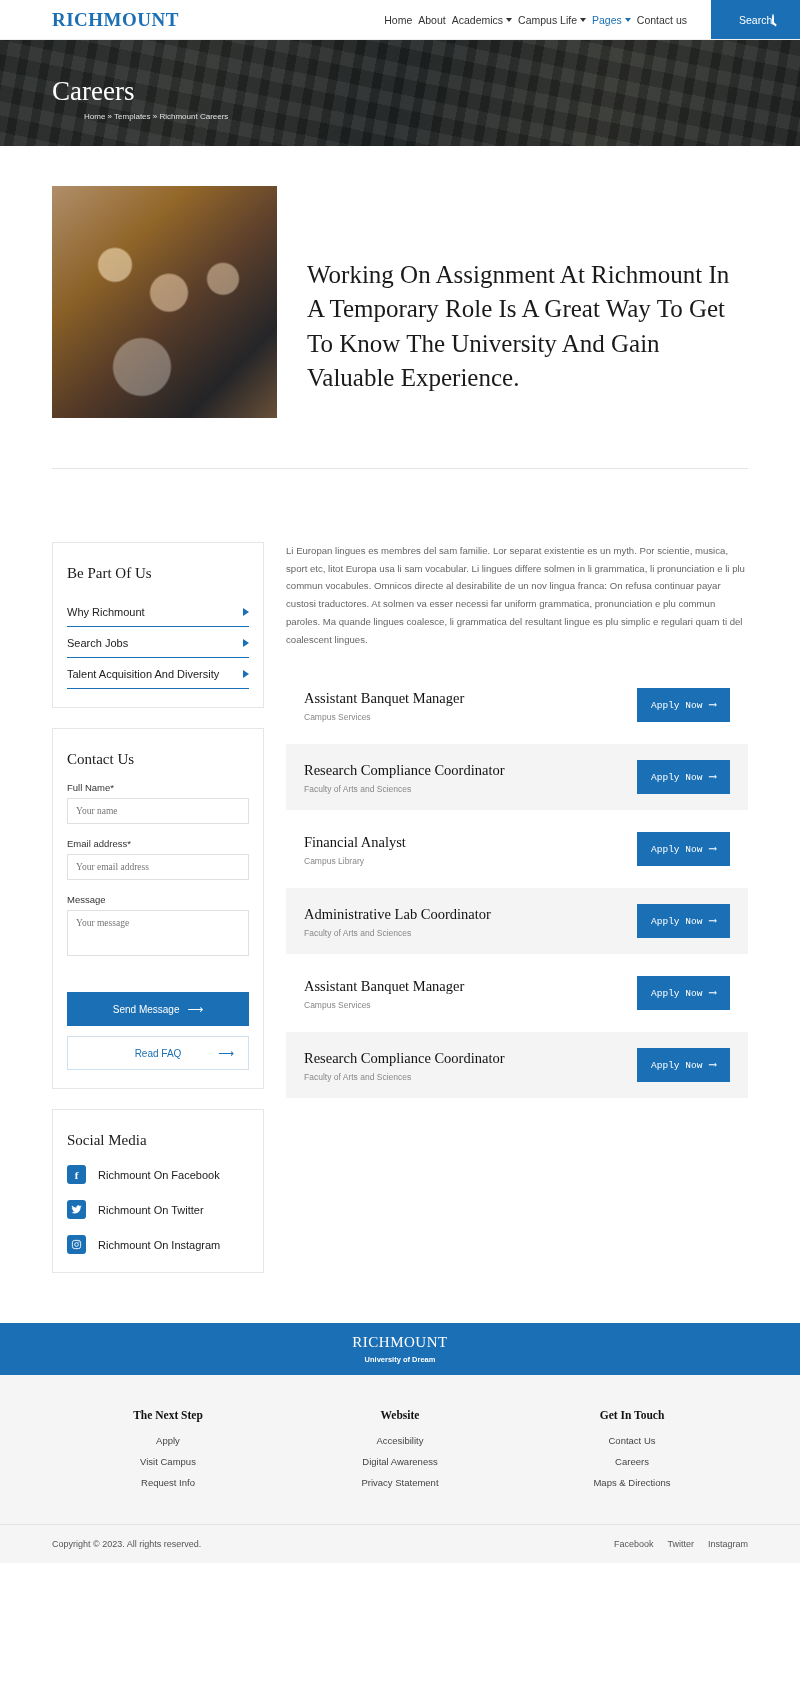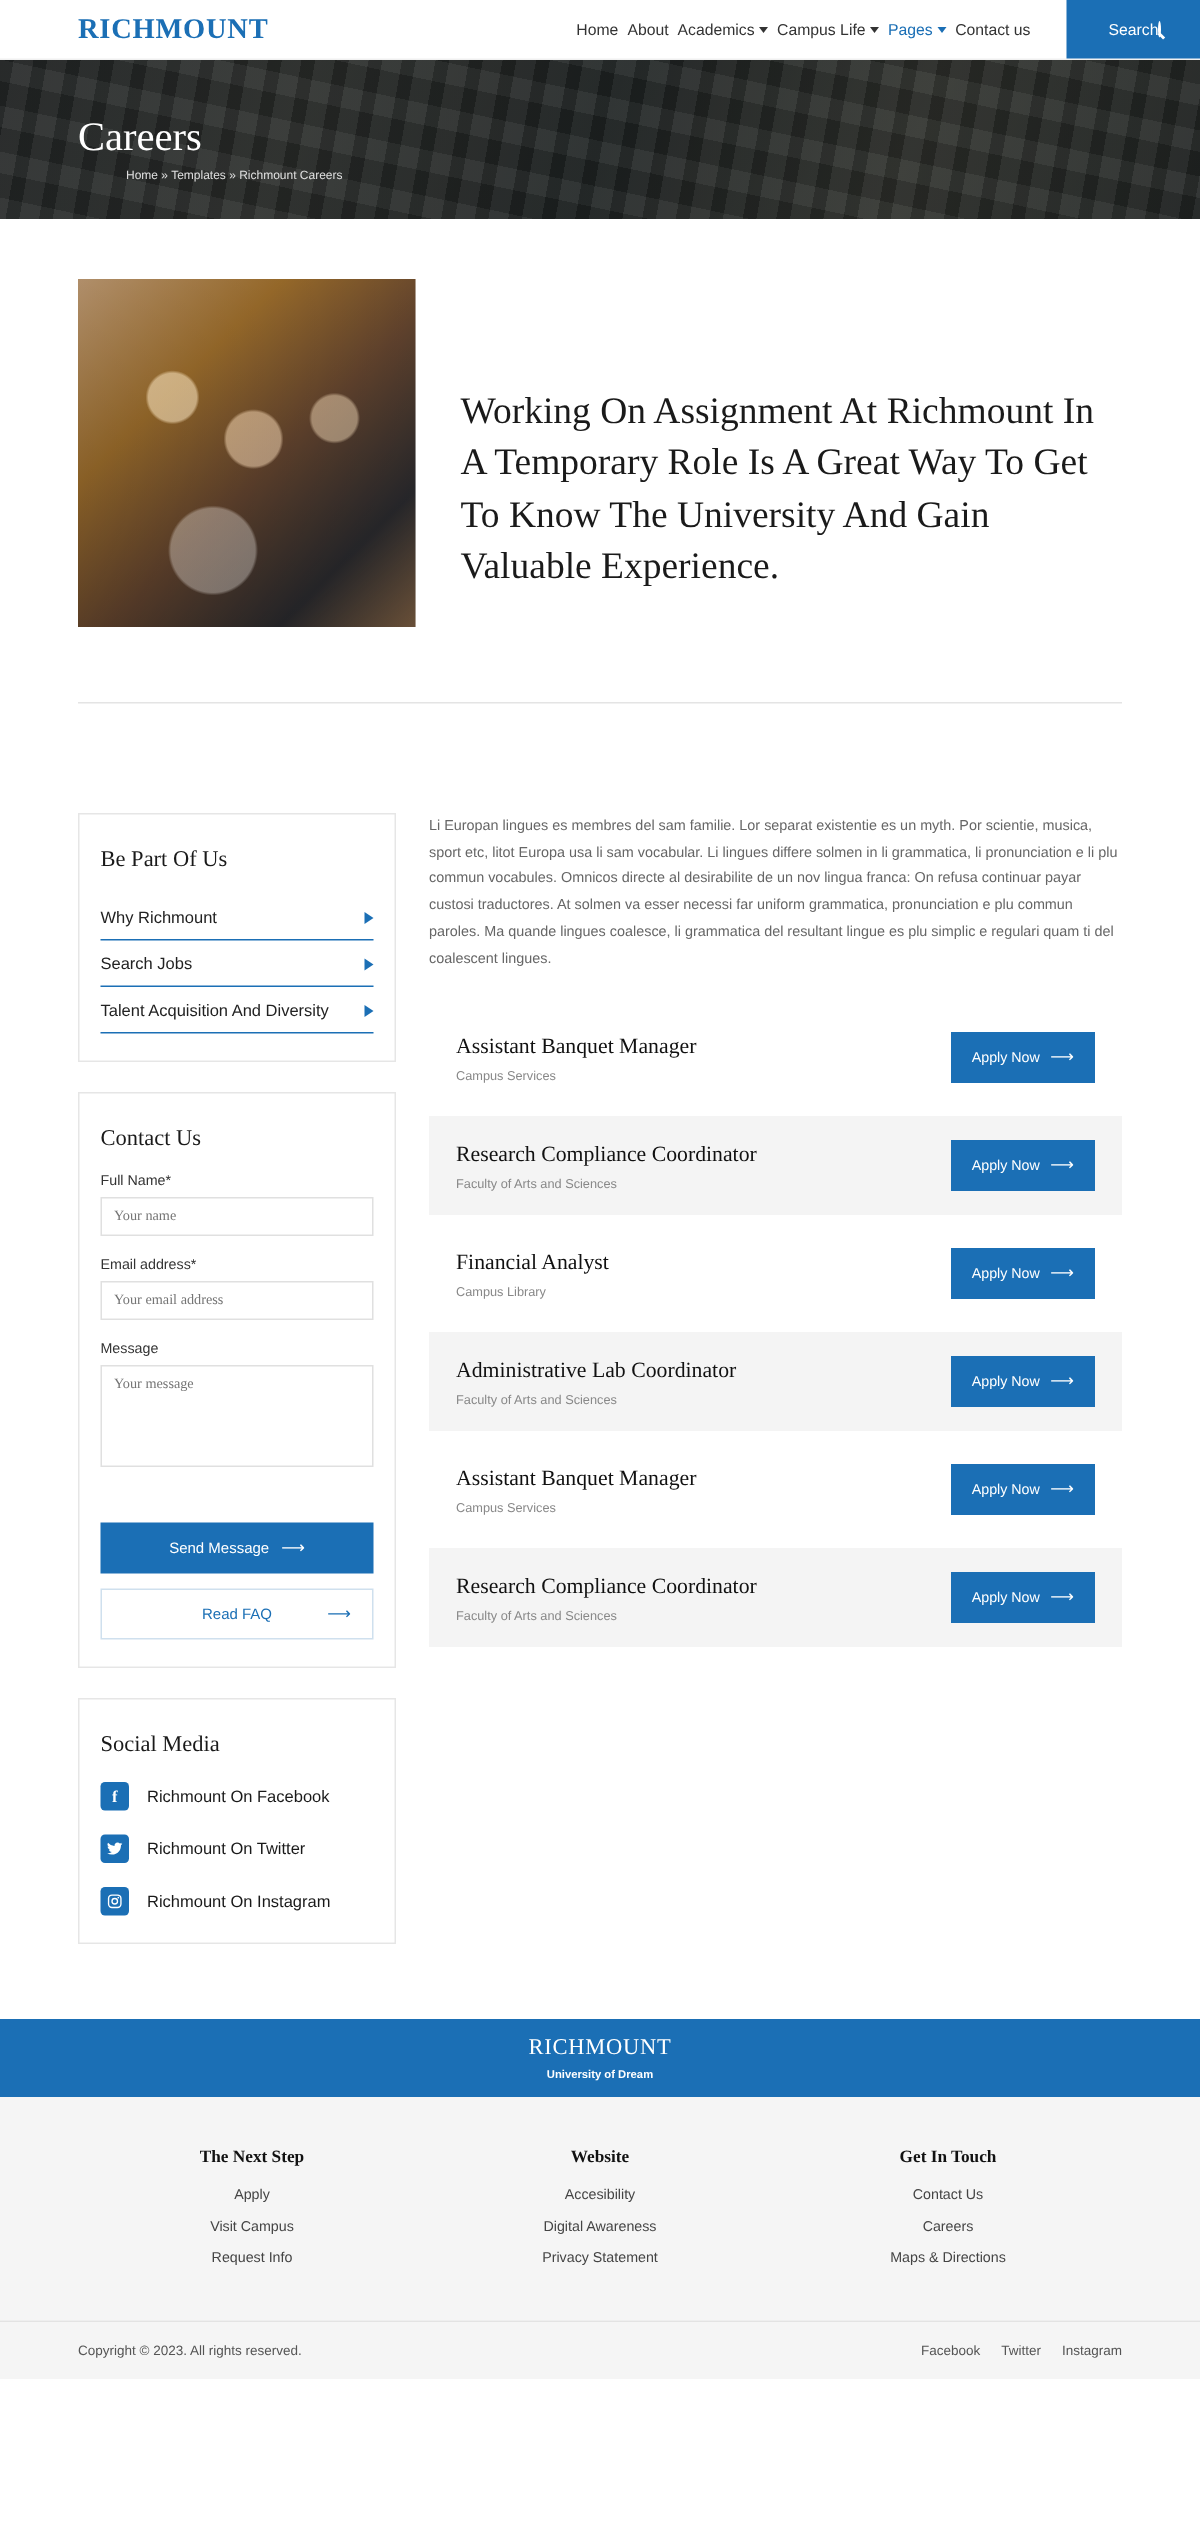--- a/index.html
+++ b/index.html
@@ -168,21 +168,21 @@
   .field-label:first-of-type { margin-top: 8px; }
   .input, .textarea {
     width: 100%;
     border: 1px solid #e0e0e0;
     background: #fff;
     font-family: Liberation Serif, serif;
     font-size: 9.5px;
     color: #9a9a9a;
     padding: 7px 8px;
   }
-  .textarea { height: 68px; resize: none; }
+  .textarea { height: 46px; resize: none; }
   .btn-primary {
     margin-top: 32px;
     width: 100%;
     background: #1b6fb5;
     color: #fff;
     border: none;
     height: 34px;
     font-size: 10px;
     font-family: "Liberation Sans", sans-serif;
     display: flex; align-items: center; justify-content: center; gap: 8px;
@@ -244,21 +244,21 @@
   .job-dept { font-size: 8.5px; color: #888; margin-top: 5px; }
   .apply {
     background: #1b6fb5; color: #fff;
     border: none;
     padding: 0 14px;
     height: 34px;
     min-width: 92px;
     font-size: 9.5px;
     display: flex; align-items: center; justify-content: center; gap: 7px;
     cursor: pointer;
-    font-family: Liberation Sans, sans-serif;
+    font-family: Liberation Mono, monospace;
   }
 
   
   .footer-band {
     margin-top: 50px;
     background: #1b6fb5;
     height: 52px;
     display: flex; flex-direction: column; align-items: center; justify-content: center;
     color: #fff;
   }

